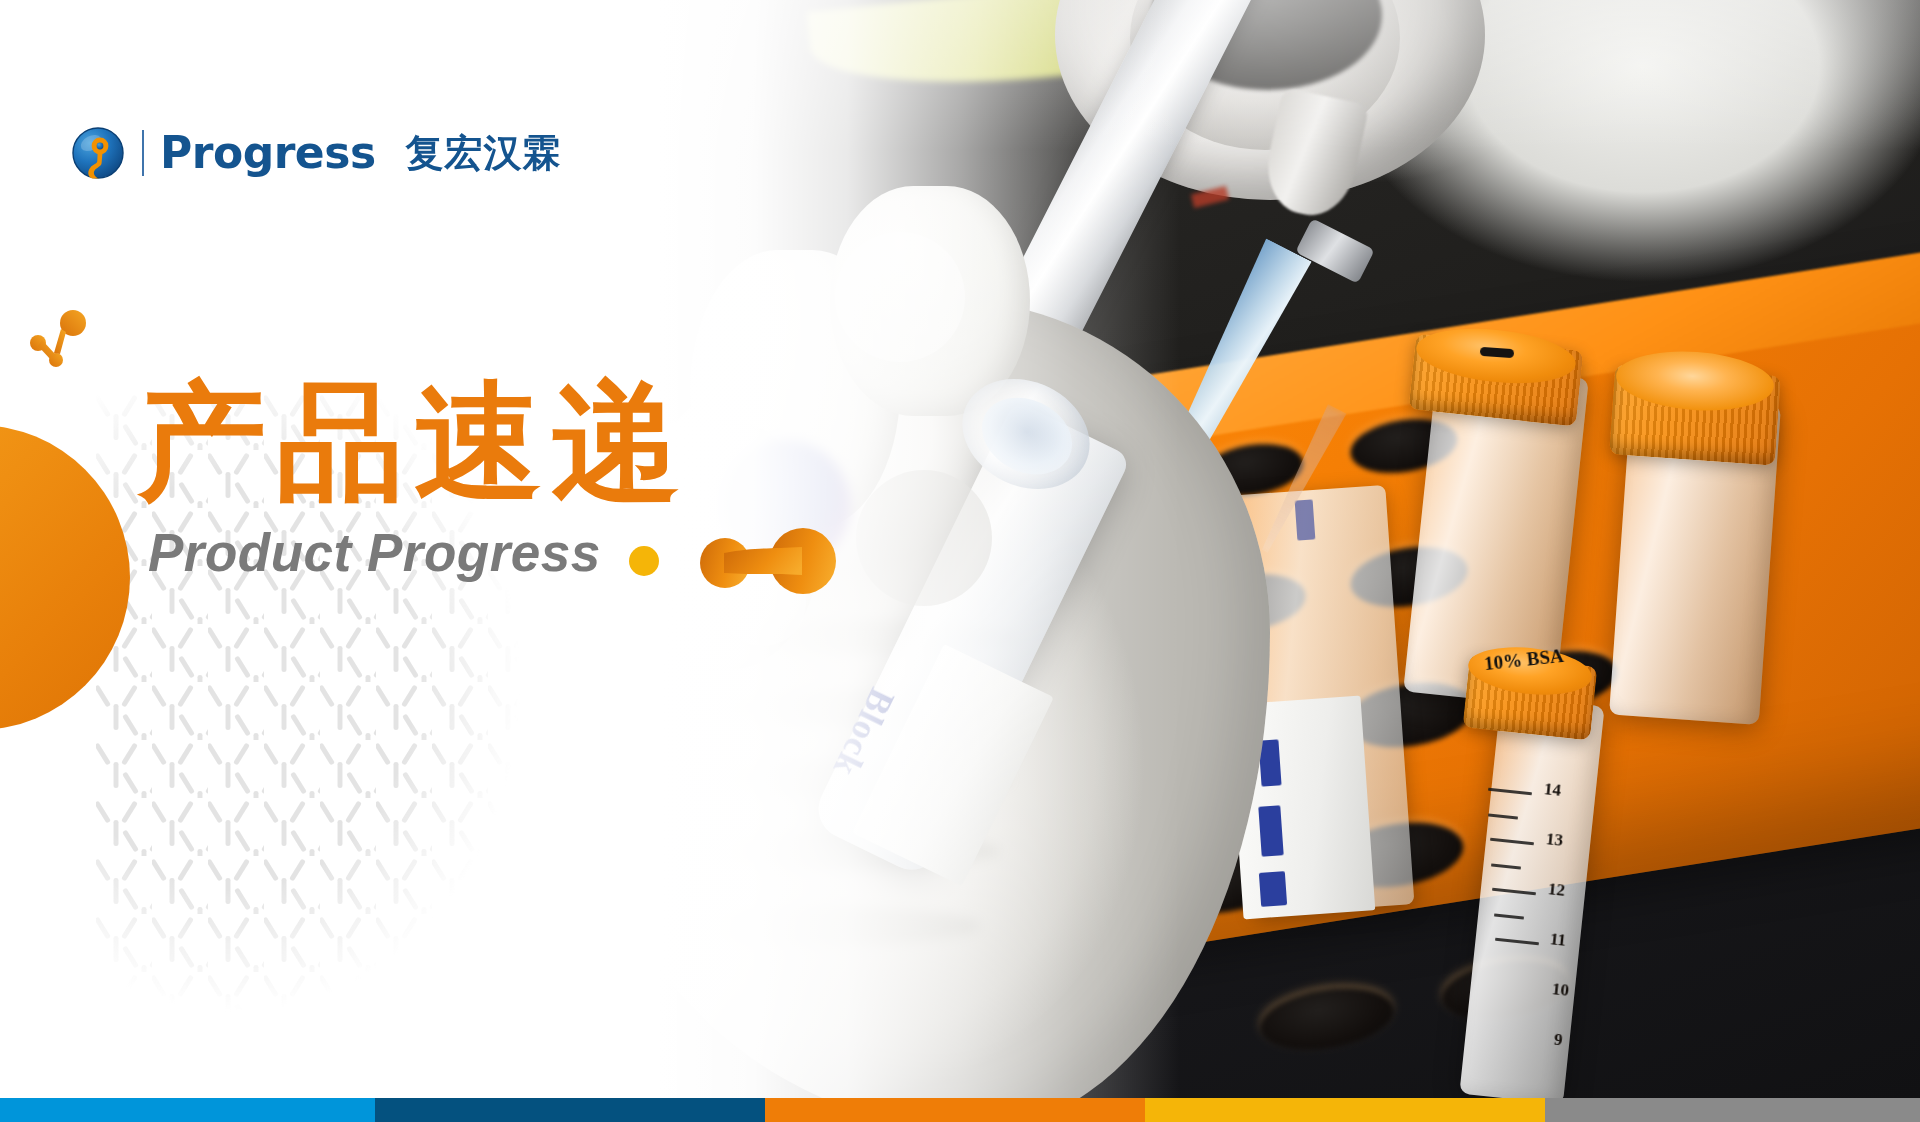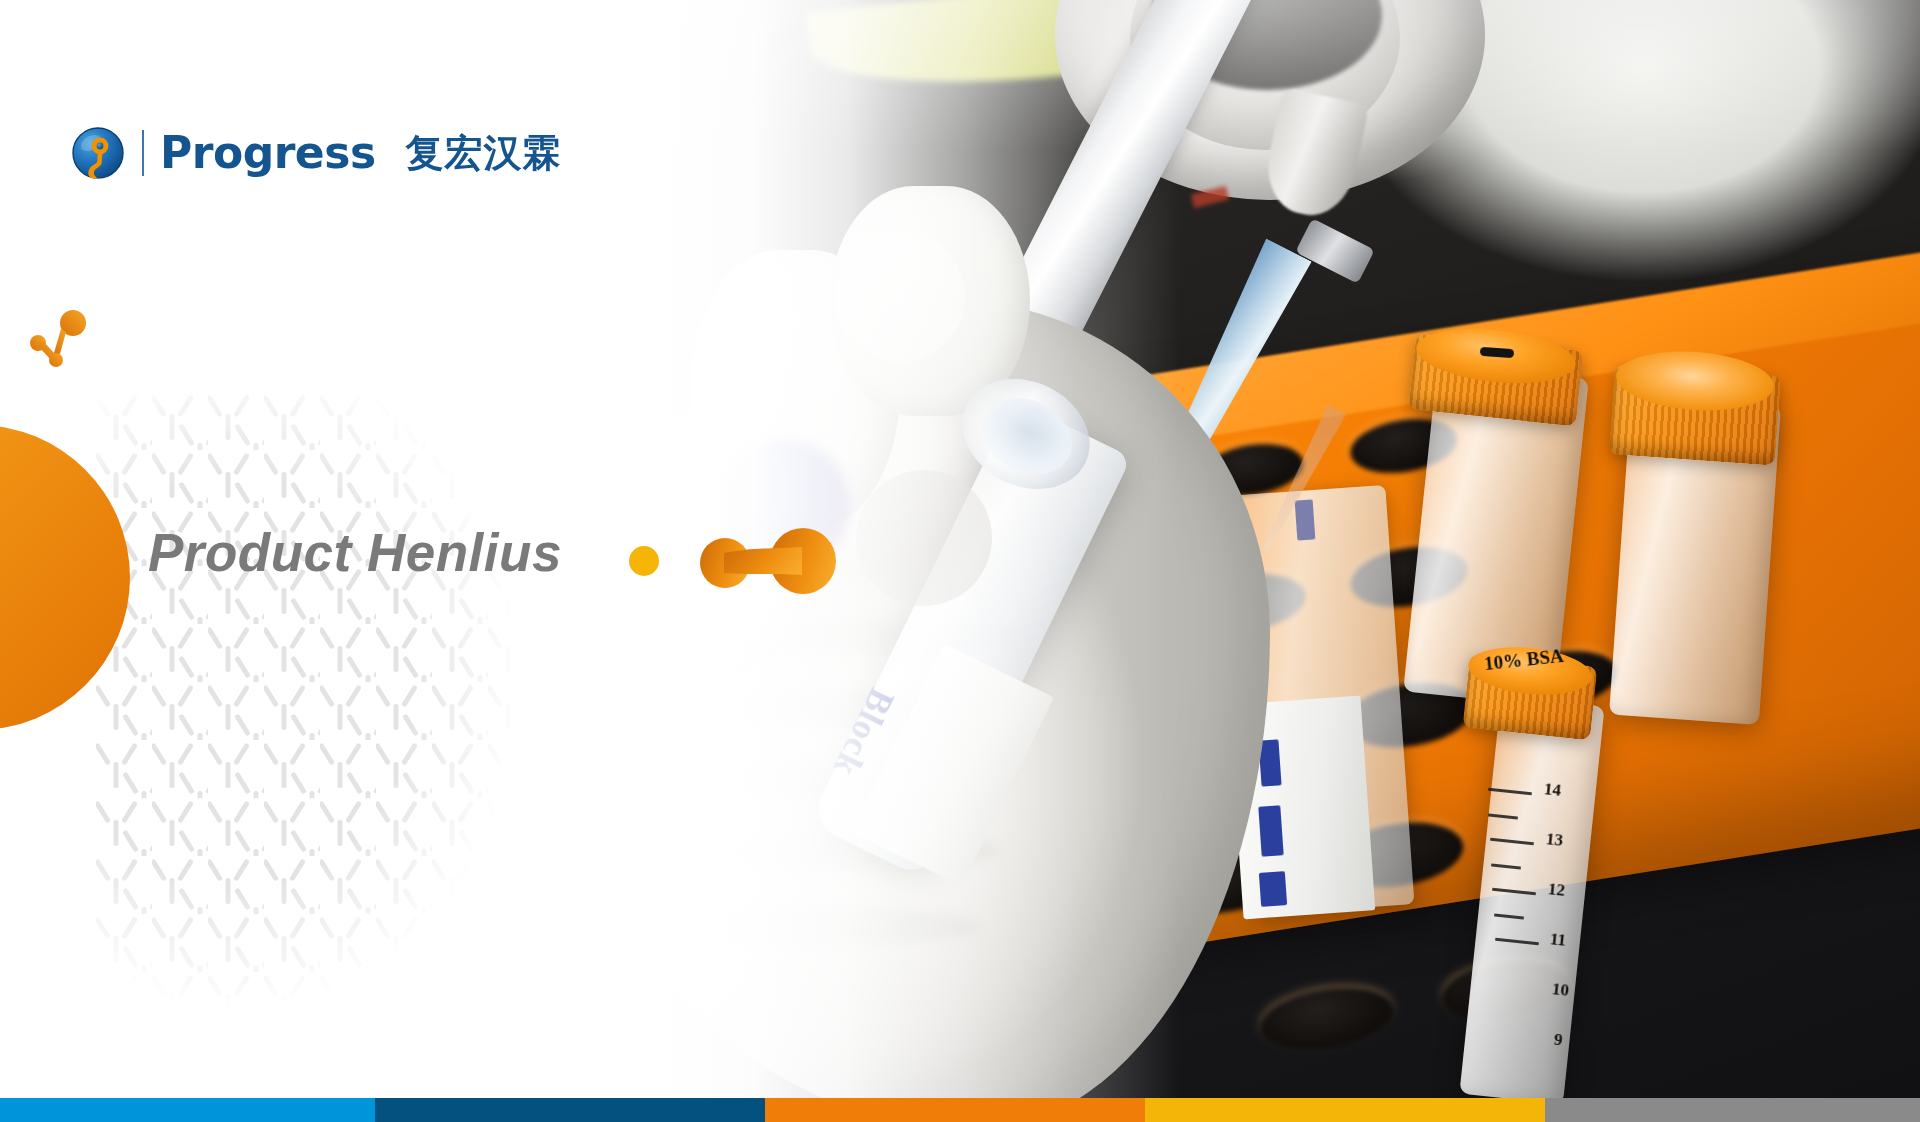--- a/index.html
+++ b/index.html
@@ -454,21 +454,22 @@
         <g fill="url(#gMolS)">
           <circle cx="43" cy="13" r="13"></circle>
           <circle cx="8" cy="33" r="8"></circle>
           <circle cx="26" cy="50" r="7"></circle>
           <path d="M36 22 L30 44 L24 43 L31 19 Z"></path>
           <path d="M12 30 L26 45 L21 50 L8 36 Z"></path>
         </g>
       </svg>
     </div>
 
-    <div class="title-en">Product Henlius</div>
+    <div class="title-cn">产品速递</div>
+    <div class="title-en">Product Progress</div>
 
     <div class="dot-amber"></div>
     <div class="mol-big">
       <svg width="138" height="72" viewBox="0 0 138 72" xmlns="http://www.w3.org/2000/svg" aria-hidden="true">
         <defs>
           <linearGradient id="gMolB" x1="0" y1="0.4" x2="1" y2="0.7">
             <stop offset="0" stop-color="#d3700a"></stop>
             <stop offset="0.55" stop-color="#ef8e10"></stop>
             <stop offset="1" stop-color="#f7ab2b"></stop>
           </linearGradient>

